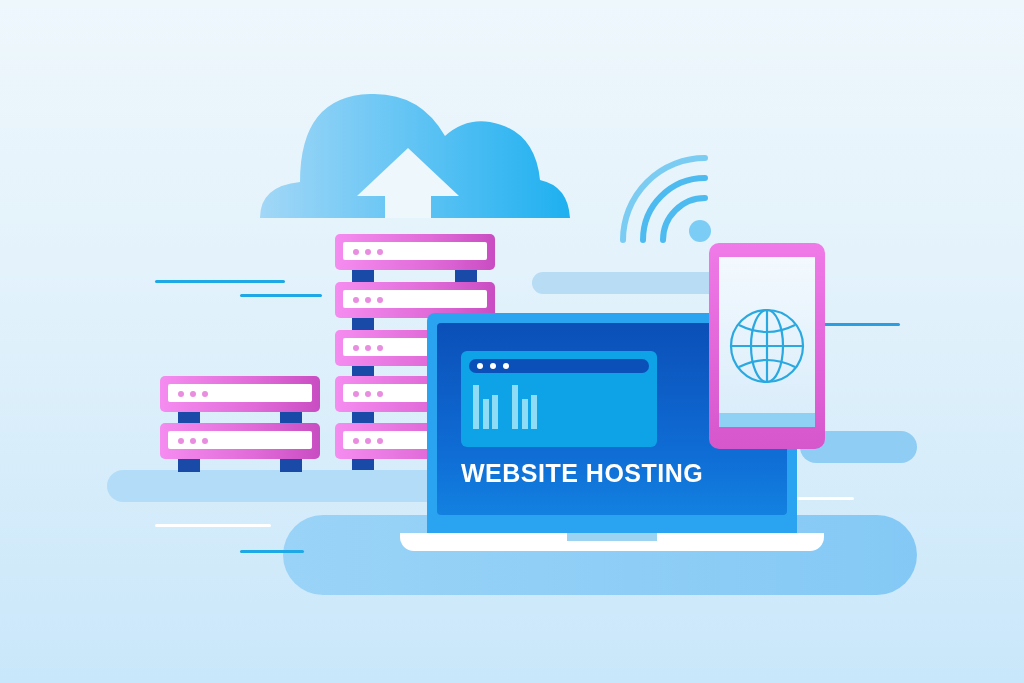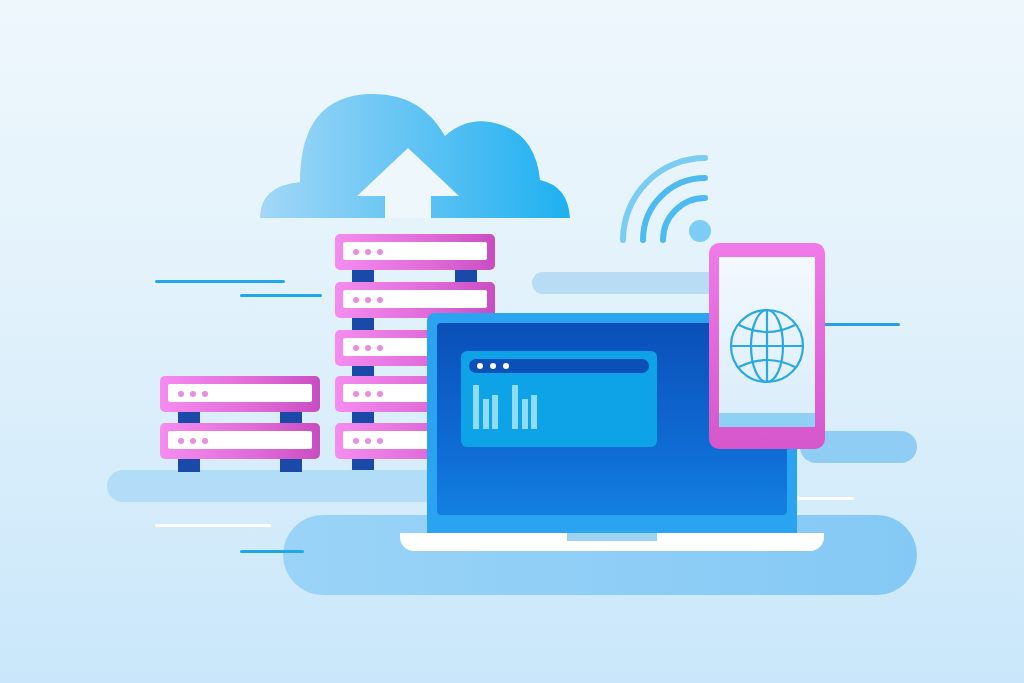--- a/index.html
+++ b/index.html
@@ -135,20 +135,21 @@
     </div>
     <div class="abs" style="left:12px;top:34px;width:60px;height:44px;">
       <div class="abs" style="left:0;bottom:0;width:6px;height:44px;background:#8fdcf7"></div>
       <div class="abs" style="left:10px;bottom:0;width:6px;height:30px;background:#8fdcf7"></div>
       <div class="abs" style="left:19px;bottom:0;width:6px;height:34px;background:#8fdcf7"></div>
       <div class="abs" style="left:39px;bottom:0;width:6px;height:44px;background:#8fdcf7"></div>
       <div class="abs" style="left:49px;bottom:0;width:6px;height:30px;background:#8fdcf7"></div>
       <div class="abs" style="left:58px;bottom:0;width:6px;height:34px;background:#8fdcf7"></div>
     </div>
   </div>
+  <div class="abs" style="left:34px;top:146px;color:#fff;font-weight:bold;font-size:25px;letter-spacing:.5px;white-space:nowrap;">WEBSITE HOSTING</div>
 </div>
 <div class="abs" style="left:400px;top:533px;width:424px;height:18px;background:#fff;border-radius:0 0 14px 14px;"></div>
 <div class="abs" style="left:567px;top:533px;width:90px;height:8px;background:#9cd3f3;"></div>
 
 <div class="abs" style="left:709px;top:243px;width:116px;height:206px;background:linear-gradient(180deg,#f07ae8,#d656cc);border-radius:10px;">
   <div class="abs" style="left:10px;top:14px;right:10px;bottom:22px;background:linear-gradient(180deg,#f3f9fe,#d8ecfa);">
     <div class="abs" style="left:0;right:0;bottom:0;height:14px;background:#8fd0f5"></div>
   </div>
   <svg class="abs" style="left:20px;top:64px" width="76" height="78" viewBox="0 0 76 78">
     <g fill="none" stroke="#2aa8e0" stroke-width="2.2">

